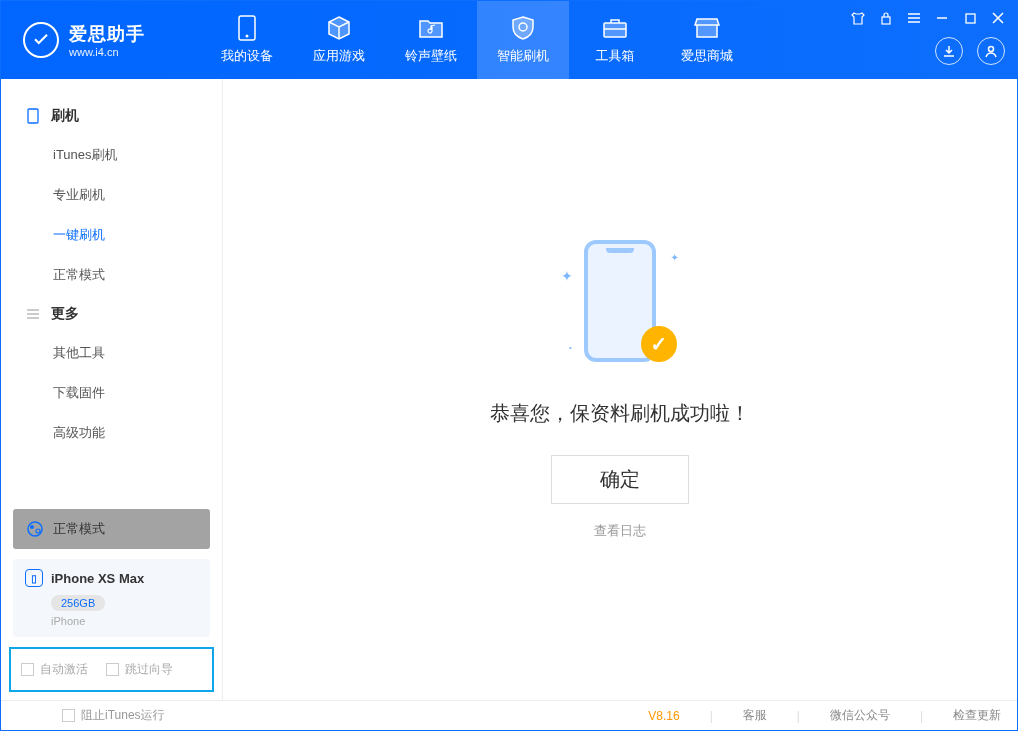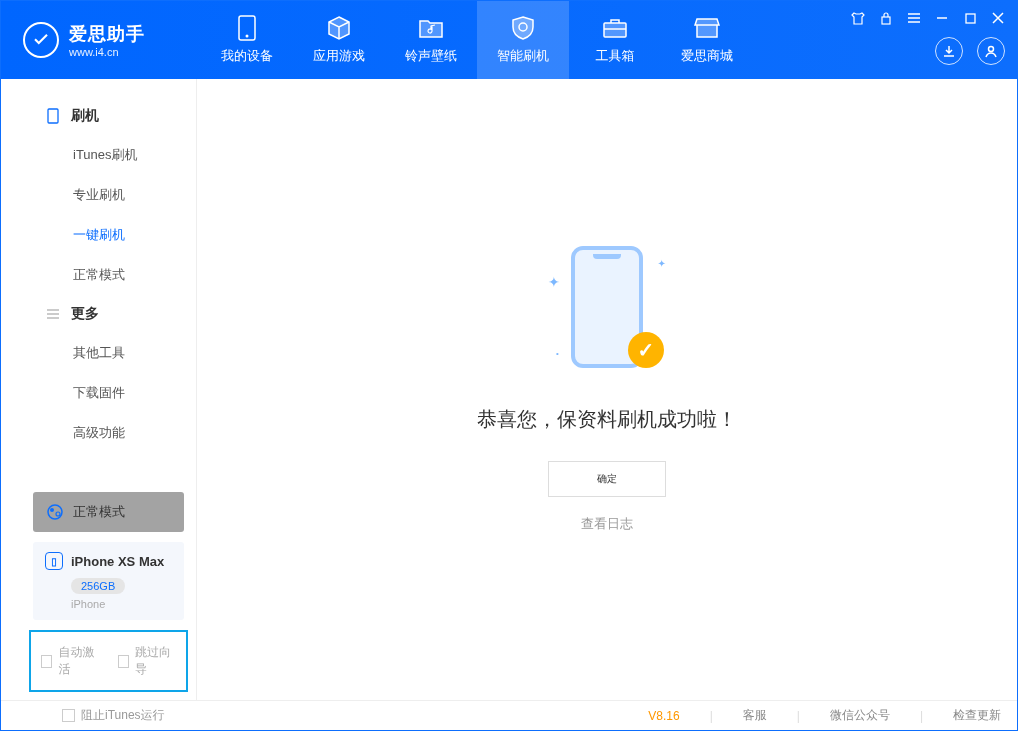--- a/index.html
+++ b/index.html
@@ -16,21 +16,21 @@
 .tab { width: 92px; display: flex; flex-direction: column; align-items: center; justify-content: center; cursor: pointer; font-size: 13px; }
 .tab .ticon { width: 26px; height: 26px; margin-bottom: 6px; display: flex; align-items: center; justify-content: center; }
 .tab.active { background: rgba(255,255,255,.18); }
 .header-right { position: absolute; right: 12px; bottom: 14px; display: flex; gap: 14px; align-items: center; }
 .header-right .circ { width: 28px; height: 28px; border: 1.5px solid rgba(255,255,255,.8); border-radius: 50%; display: flex; align-items: center; justify-content: center; cursor: pointer; }
 .window-controls { position: absolute; right: 10px; top: 8px; display: flex; gap: 10px; color: rgba(255,255,255,.9); font-size: 13px; }
 .window-controls span { cursor: pointer; display: flex; align-items: center; justify-content: center; width: 18px; height: 18px; }
 
 
 .body { display: flex; height: calc(100% - 78px - 30px); }
-.sidebar { width: 176px; border-right: 1px solid #eee; padding-top: 18px; display: flex; flex-direction: column; margin-left: 20px; }
+.sidebar { width: 222px; border-right: 1px solid #eee; padding-top: 18px; display: flex; flex-direction: column; }
 .side-section-header { display: flex; align-items: center; padding: 10px 20px 10px 24px; font-size: 14px; color: #333; font-weight: bold; }
 .side-section-header .sicon { width: 16px; height: 16px; margin-right: 10px; display: flex; align-items: center; justify-content: center; color: #0d6efd; }
 .side-item { padding: 11px 20px 11px 52px; font-size: 13px; color: #555; cursor: pointer; }
 .side-item.active { color: #0d6efd; }
 .side-spacer { flex: 1; }
 .side-panel { background: #a3a3a3; margin: 0 12px 10px 12px; border-radius: 3px; padding: 10px 12px; display: flex; align-items: center; font-size: 13px; color: #333; }
 .side-panel .picon { width: 20px; height: 20px; margin-right: 8px; display: flex; align-items: center; justify-content: center; }
 .device-panel { background: #f4f7fc; margin: 0 12px 10px 12px; border-radius: 3px; padding: 10px 12px; }
 .device-panel .dname { font-size: 13px; font-weight: bold; color: #333; margin-bottom: 6px; display: flex; align-items: center; }
 .device-panel .dname .dicon { width: 18px; height: 18px; margin-right: 8px; color: #0d6efd; border: 1.5px solid #0d6efd; border-radius: 4px; display: flex; align-items: center; justify-content: center; font-size: 10px; }
@@ -44,21 +44,21 @@
 .main { flex: 1; display: flex; flex-direction: column; align-items: center; justify-content: center; }
 .phone-illu { position: relative; width: 130px; height: 130px; margin-bottom: 30px; }
 .phone-body { width: 72px; height: 122px; border: 4px solid #9ec9ff; border-radius: 12px; background: #eaf3ff; position: absolute; left: 29px; top: 0; }
 .phone-notch { width: 28px; height: 5px; background: #9ec9ff; border-radius: 0 0 4px 4px; position: absolute; top: 4px; left: 50%; transform: translateX(-50%); }
 .check-badge { width: 36px; height: 36px; background: #ffb400; border-radius: 50%; position: absolute; right: 8px; bottom: 8px; display: flex; align-items: center; justify-content: center; color: #fff; font-size: 20px; font-weight: bold; }
 .sparkle { position: absolute; color: #7db8ff; }
 .s1 { left: 6px; top: 28px; font-size: 14px; }
 .s2 { right: 6px; top: 12px; font-size: 10px; }
 .s3 { left: 14px; bottom: 18px; font-size: 8px; }
 .success-text { font-size: 20px; color: #333; margin-bottom: 28px; }
-.ok-btn { padding: 10px 48px; border: 1px solid #ddd; background: #fff; font-size: 10px; color: #333; cursor: pointer; margin-bottom: 18px; }
+.ok-btn { padding: 10px 48px; border: 1px solid #ddd; background: #fff; font-size: 20px; color: #333; cursor: pointer; margin-bottom: 18px; }
 .log-link { font-size: 13px; color: #999; cursor: pointer; }
 
 
 .footer { height: 30px; border-top: 1px solid #eee; display: flex; align-items: center; padding: 0 16px; font-size: 12px; color: #999; }
 .footer .chk { color: #999; padding-left: 45px; }
 .footer-right { margin-left: auto; display: flex; align-items: center; gap: 30px; }
 .footer-right .sep { color: #ddd; }
 .footer-right .link { cursor: pointer; color: #888; }
 .version { color: #ff9800; }
 </style>

